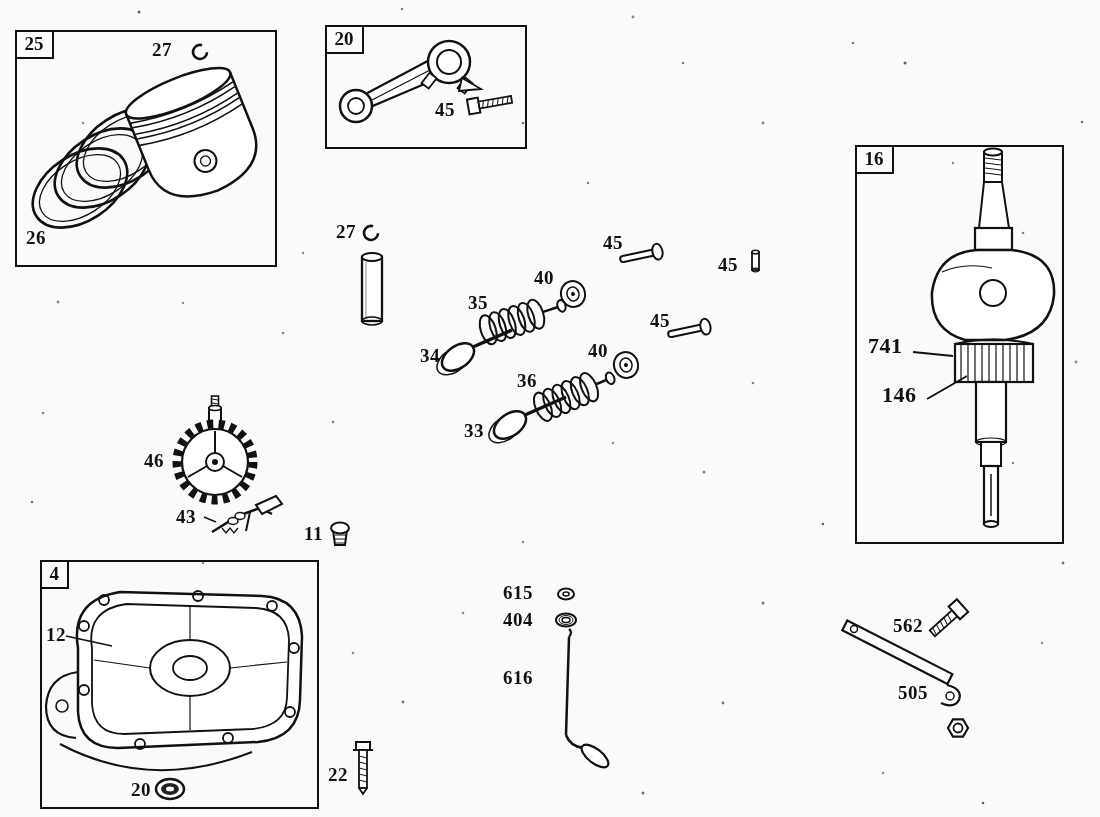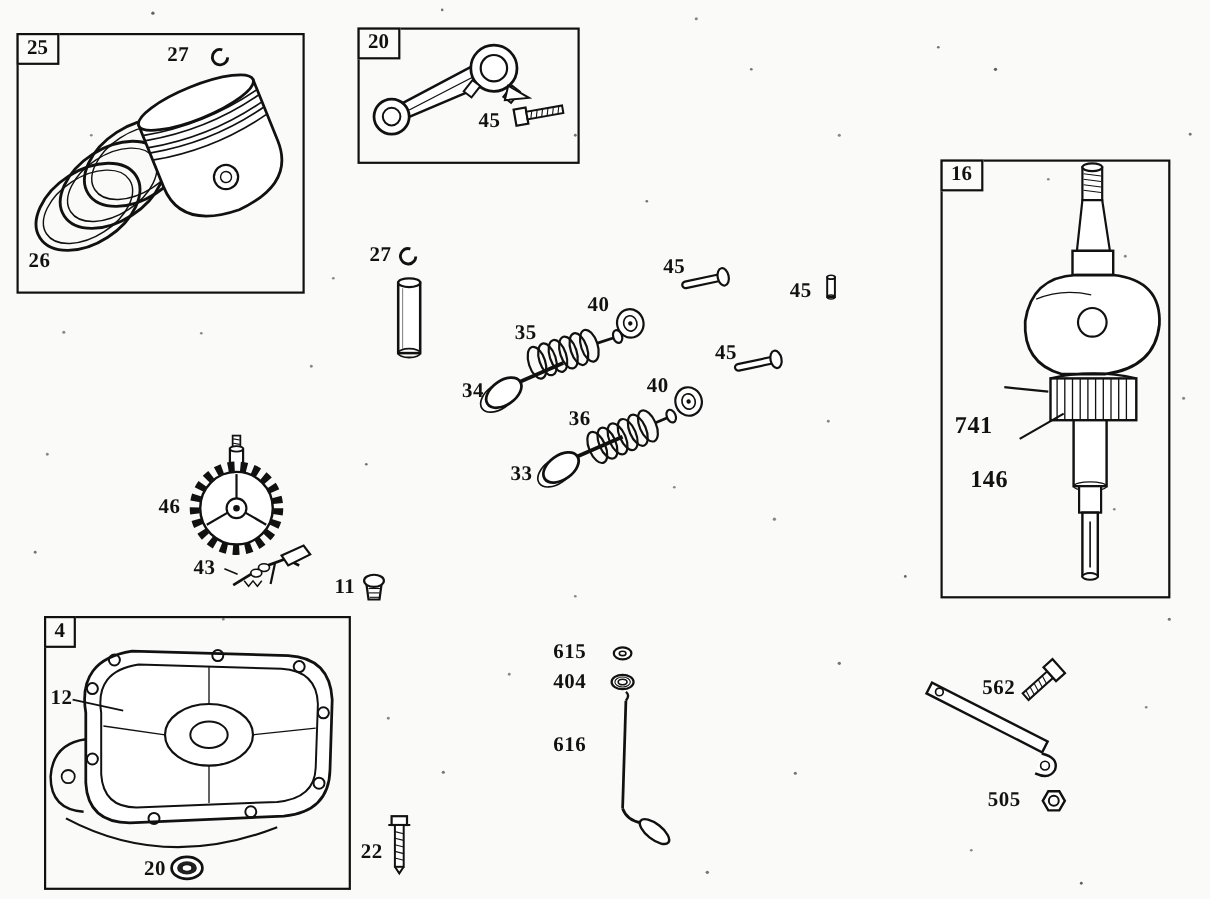--- a/index.html
+++ b/index.html
@@ -3,21 +3,21 @@
 <meta charset="utf-8">
 <style>
   html,body{margin:0;padding:0;background:#fafaf8;}
   .canvas{position:relative;width:1100px;height:817px;overflow:hidden;
           font-family:Liberation Serif, serif;color:#111;background:#fafaf8;padding-left:14px;}
   .art{position:absolute;left:0;top:0;}
   .box{position:absolute;border:2.5px solid #101010;}
   .numbox{position:absolute;top:-2.5px;left:-2.5px;border:2.5px solid #101010;
           background:#fbfbf9;padding:0px 8px 1px 8px;font-weight:700;font-size:19px;line-height:24px;}
   .lbl{position:absolute;font-weight:700;font-size:19px;line-height:20px;letter-spacing:.5px;white-space:nowrap;text-align:center;}
-  .lbl-lg{font-size:22px;margin-top:41px;}
+  .lbl-lg{font-size:22px;}
 </style>
 </head>
 <body>
 
 <div class="canvas">
 
   <svg class="art" width="1100" height="817" viewBox="0 0 1100 817">
 
     <g fill="#3a3a3a">
       <circle cx="139" cy="12" r="1.5" opacity=".8"></circle>
@@ -379,15 +379,15 @@
 
   <div class="lbl" style="left:46px;top:625px">12</div>
   <div class="lbl" style="left:131px;top:780px">20</div>
   <div class="lbl" style="left:328px;top:765px">22</div>
 
   <div class="lbl" style="left:503px;top:583px">615</div>
   <div class="lbl" style="left:503px;top:610px">404</div>
   <div class="lbl" style="left:503px;top:668px">616</div>
 
   <div class="lbl" style="left:893px;top:616px">562</div>
-  <div class="lbl" style="left:898px;top:718px">505</div>
+  <div class="lbl" style="left:898px;top:683px">505</div>
 
 </div>
 
 </body></html>

